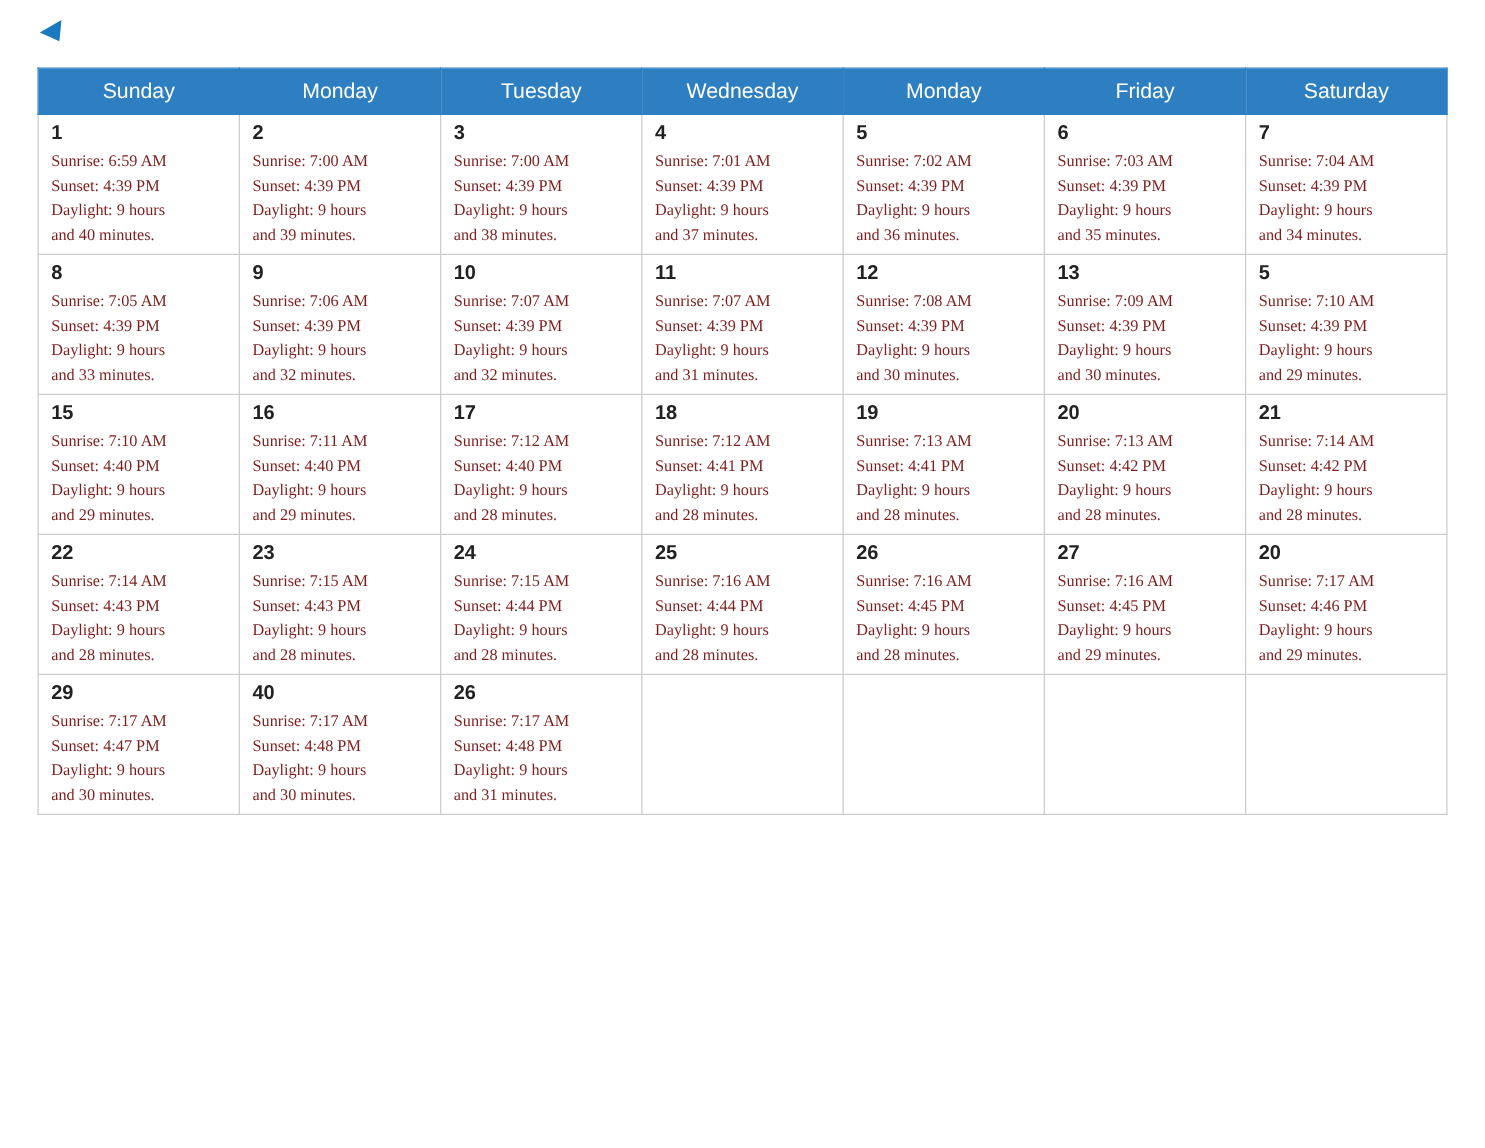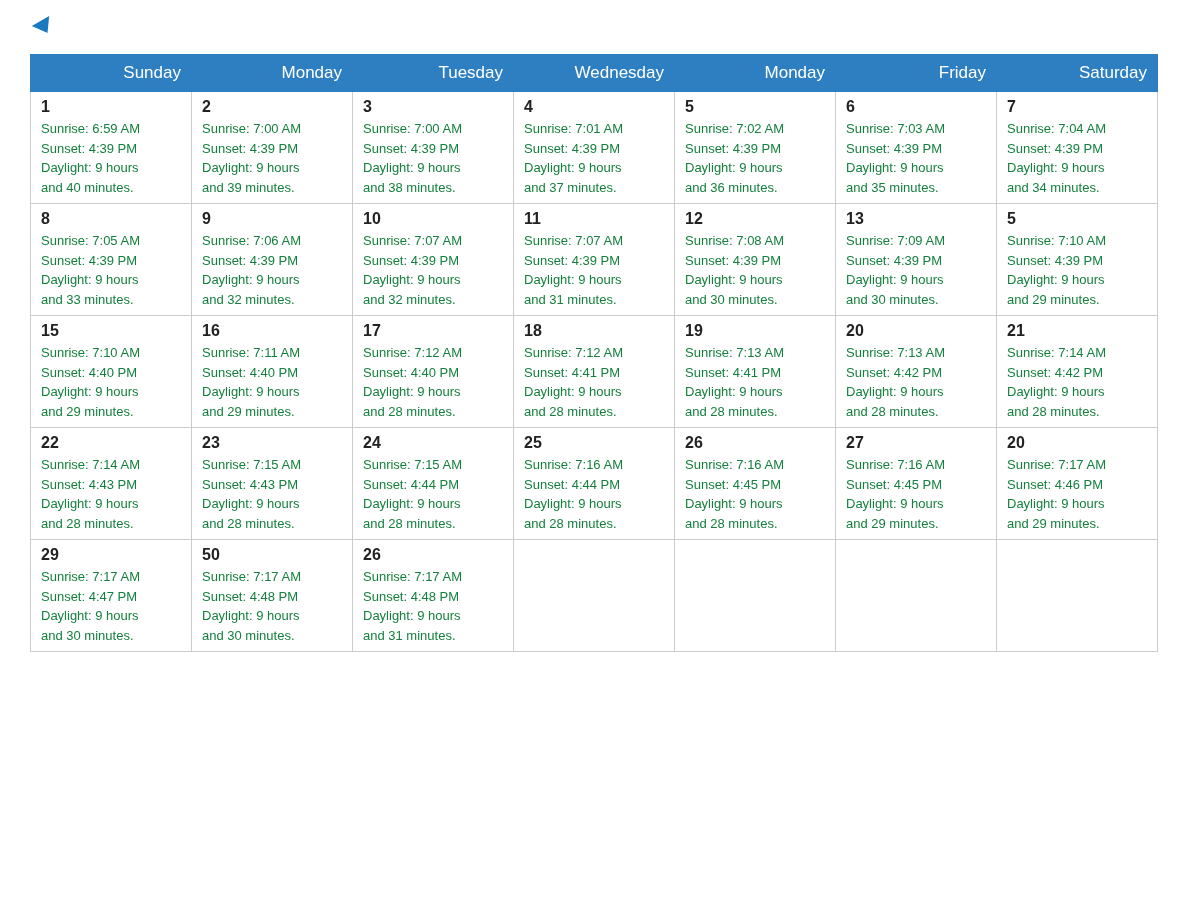--- a/index.html
+++ b/index.html
@@ -65,21 +65,21 @@
       width: 100%;
       border-collapse: collapse;
       border: 1px solid #ccc;
     }
     .calendar th {
       background-color: #2d7fc1;
       color: #fff;
       font-size: 17px;
       font-weight: normal;
       padding: 8px 10px;
-      text-align: right;
+      text-align: center;
       border: 1px solid #2d7fc1;
     }
     .calendar td {
       vertical-align: top;
       border: 1px solid #ccc;
       padding: 6px 10px;
       width: 14.28%;
       min-height: 110px;
       font-size: 13px;
       color: #222;
@@ -87,21 +87,22 @@
     }
     .day-num {
       font-size: 16px;
       font-weight: bold;
       display: block;
       margin-bottom: 3px;
     }
     .day-info {
       font-size: 13px;
       line-height: 1.5;
-      color: #15803d;
+      color: #7f1d1d;
+      font-family: Liberation Serif, serif;
     }
     .empty-cell {
       background: #fff;
     }
   </style>
 </head>
 <body>
 
 <div class="header">
   <div class="logo">
@@ -251,21 +252,21 @@
         <span class="day-num">20</span>
         <span class="day-info">Sunrise: 7:17 AM<br>Sunset: 4:46 PM<br>Daylight: 9 hours<br>and 29 minutes.</span>
       </td>
       </tr>
       <tr>
         <td>
         <span class="day-num">29</span>
         <span class="day-info">Sunrise: 7:17 AM<br>Sunset: 4:47 PM<br>Daylight: 9 hours<br>and 30 minutes.</span>
       </td>
         <td>
-        <span class="day-num">50</span>
+        <span class="day-num">40</span>
         <span class="day-info">Sunrise: 7:17 AM<br>Sunset: 4:48 PM<br>Daylight: 9 hours<br>and 30 minutes.</span>
       </td>
         <td>
         <span class="day-num">26</span>
         <span class="day-info">Sunrise: 7:17 AM<br>Sunset: 4:48 PM<br>Daylight: 9 hours<br>and 31 minutes.</span>
       </td>
         <td class="empty-cell"></td>
         <td class="empty-cell"></td>
         <td class="empty-cell"></td>
         <td class="empty-cell"></td>

